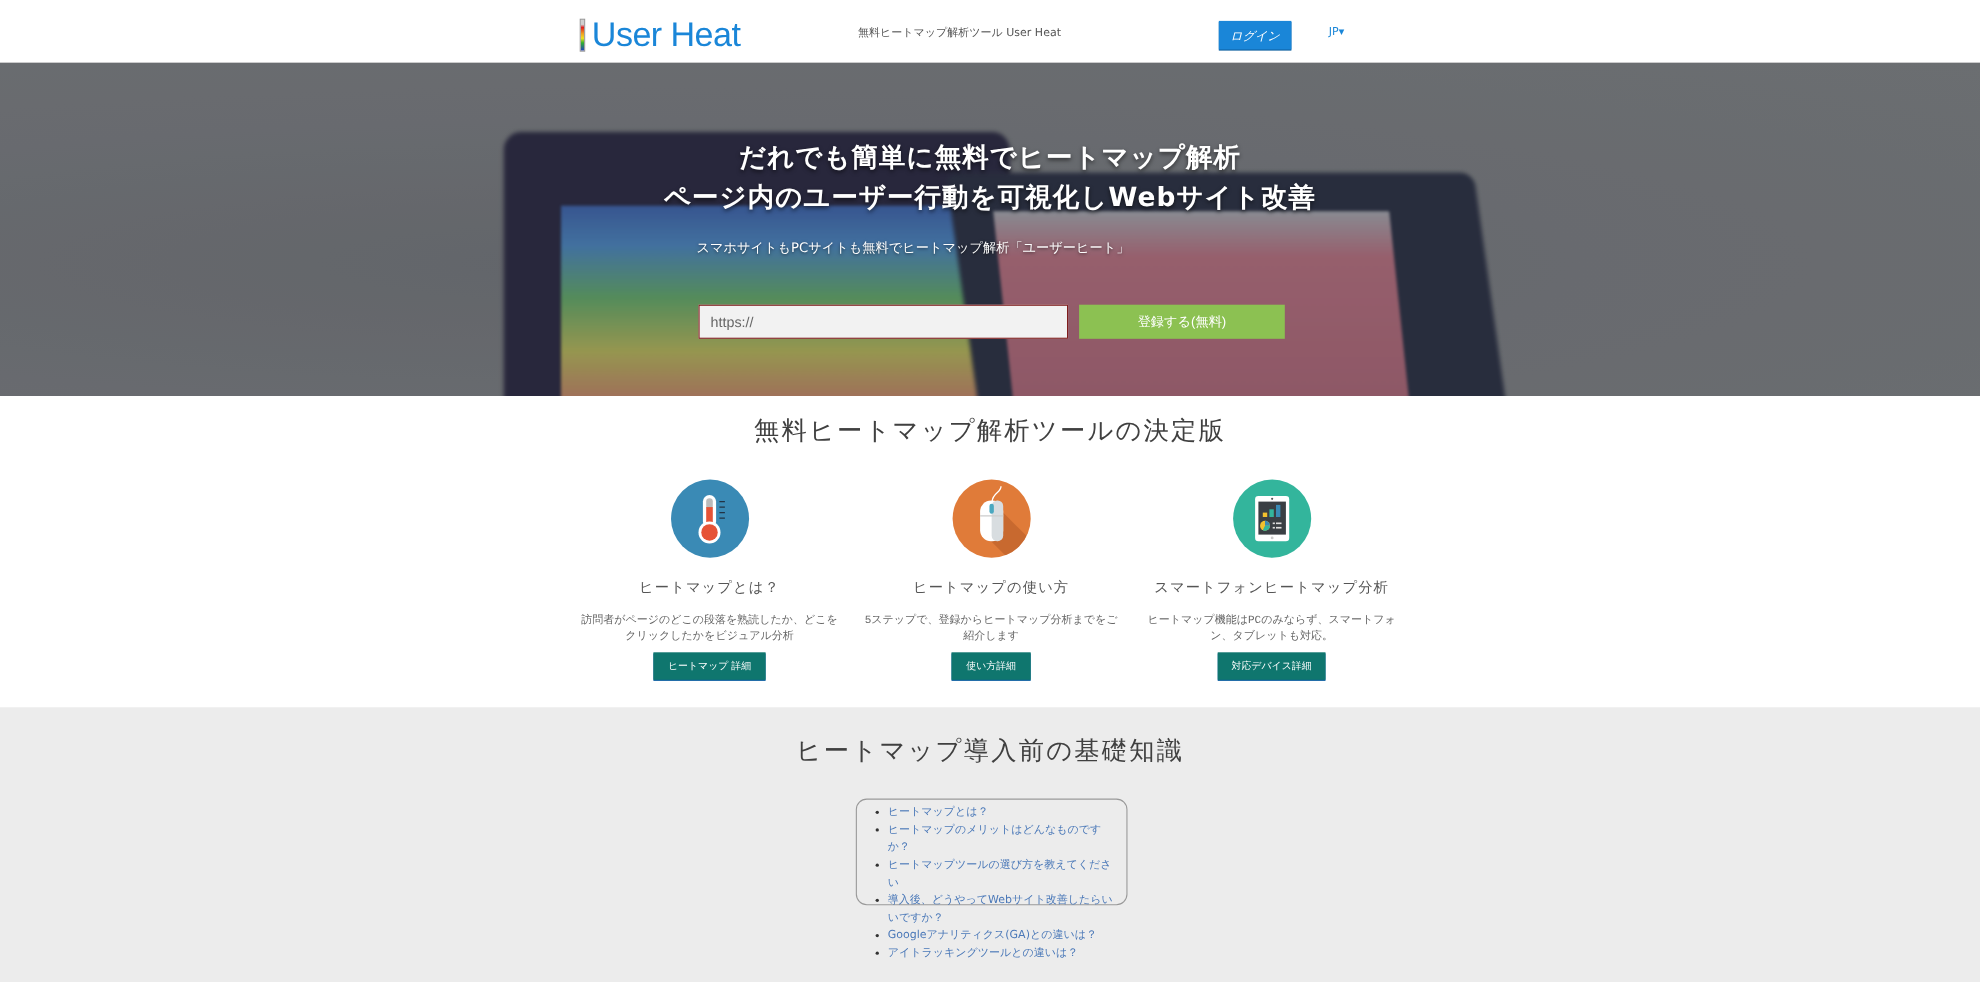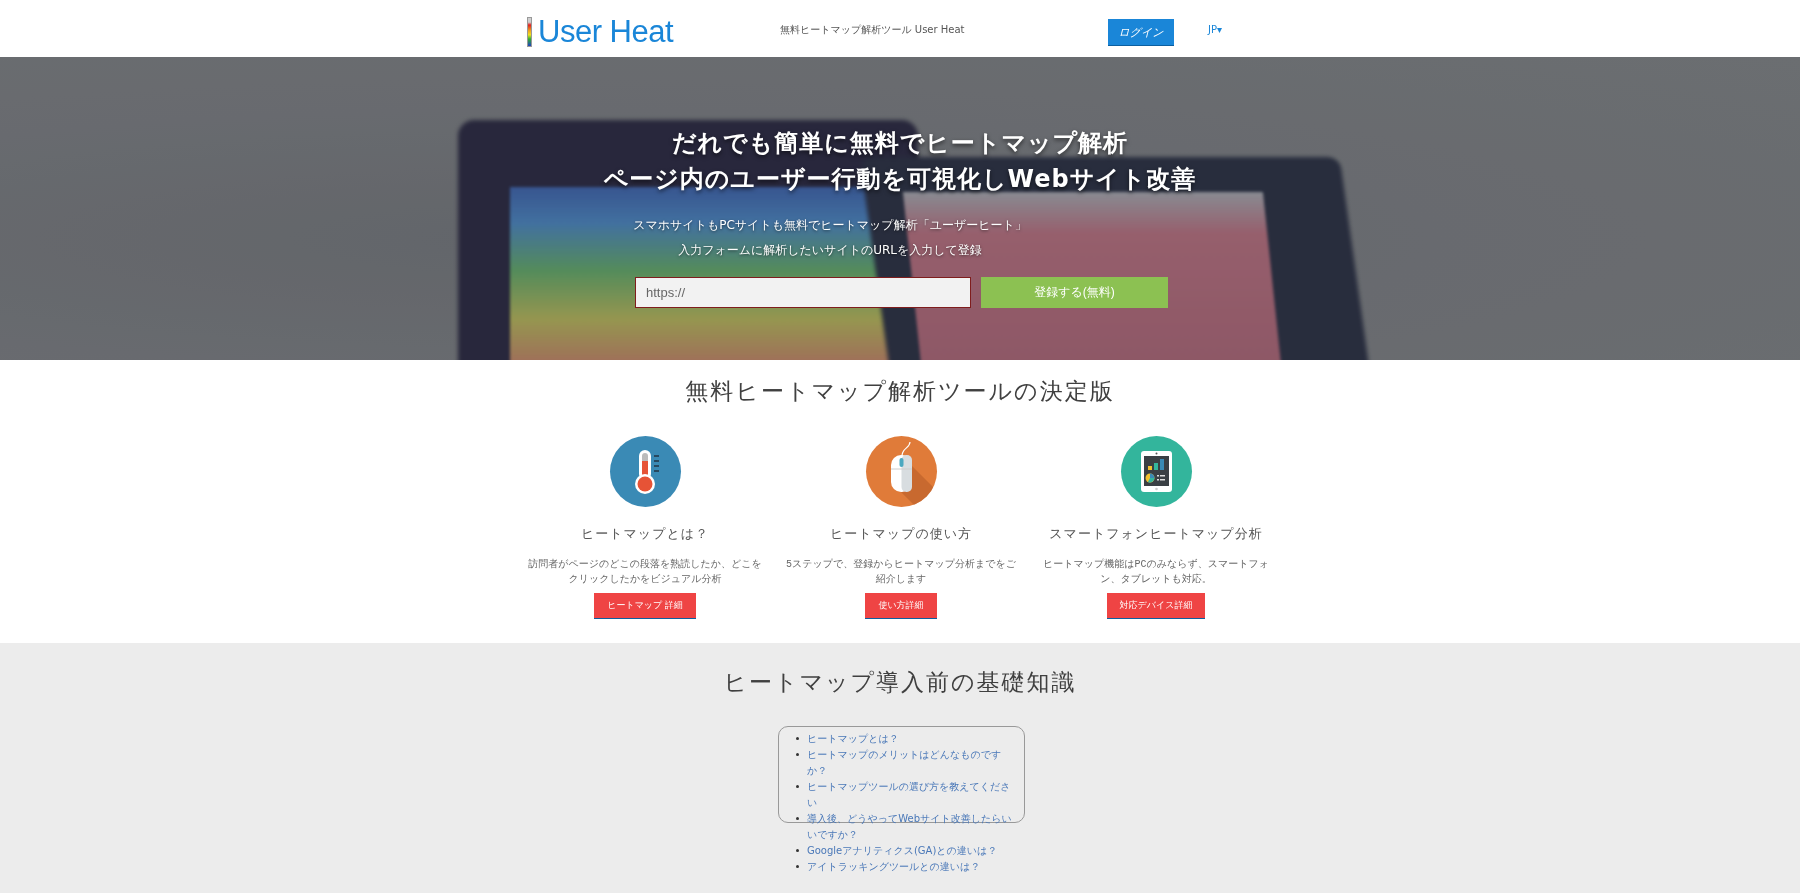--- a/index.html
+++ b/index.html
@@ -33,21 +33,21 @@
   .features { position: absolute; top: 360px; left: 0; width: 1800px; height: 283px; background: #fff; }
   .section-title { position: absolute; left: 0; width: 1800px; text-align: center; font-size: 23px; color: #404040; letter-spacing: 2px; font-weight: normal; }
   .features .section-title { top: 16px; }
   .feature { position: absolute; top: 76px; width: 250px; text-align: center; }
   .feature.f1 { left: 520px; }
   .feature.f2 { left: 776px; }
   .feature.f3 { left: 1031px; }
   .icon-circle { width: 71px; height: 71px; border-radius: 50%; margin: 0 auto; position: relative; overflow: hidden; }
   .feature-title { margin-top: 18px; font-size: 13px; color: #555; letter-spacing: 1px; }
   .feature-desc { margin-top: 14px; font-size: 10px; color: #666; line-height: 15px; padding: 0 8px; font-family: Liberation Mono, monospace; }
-  .feature-btn { display: inline-flex; align-items: center; justify-content: center; height: 25px; padding: 0 13px; margin-top: 6px; background: #ef4444; color: #fff; font-size: 9px; border: none; box-shadow: 0 1px 0 #0c5fa0; }
+  .feature-btn { display: inline-flex; align-items: center; justify-content: center; height: 25px; padding: 0 13px; margin-top: 6px; background: #0f766e; color: #fff; font-size: 9px; border: none; box-shadow: 0 1px 0 #0c5fa0; }
   
   .knowledge { position: absolute; top: 643px; left: 0; width: 1800px; height: 250px; background: #ececec; }
   .knowledge .section-title { top: 24px; }
   .faq-box { position: absolute; left: 778px; top: 83px; width: 247px; height: 97px; border: 1.5px solid #999; border-radius: 10px; padding: 4px 8px 0 28px; background: #ececec; }
   .faq-box ul { list-style: none; }
   .faq-box li { position: relative; font-size: 10px; line-height: 16px; color: #4a78b8; }
   .faq-box li::before { content: ""; position: absolute; left: -11px; top: 6px; width: 3px; height: 3px; background: #333; border-radius: 50%; }
   .faq-box li a { color: #4a78b8; text-decoration: none; }
 </style>
 </head>
@@ -67,21 +67,20 @@
   <div class="bg-grad"></div>
   <div class="laptop-left"></div>
   <div class="screen-left"></div>
   <div class="laptop-right"></div>
   <div class="screen-right"></div>
   <div class="hero-overlay"></div>
   <div class="hero-content">
     <h1 class="hero-title l1">だれでも簡単に無料でヒートマップ解析</h1>
     <h1 class="hero-title l2">ページ内のユーザー行動を可視化しWebサイト改善</h1>
     <p class="hero-sub s1">スマホサイトもPCサイトも無料でヒートマップ解析「ユーザーヒート」</p>
-    <p class="hero-sub s2">入力フォームに解析したいサイトのURLを入力して登録</p>
     <input class="url-input" type="text" value="https://" style="">
     <button class="register-btn">登録する(無料)</button>
   </div>
 </div>
 
 <div class="features">
   <h2 class="section-title">無料ヒートマップ解析ツールの決定版</h2>
 
   <div class="feature f1">
     <div class="icon-circle" style="background:#3a8ab5">

